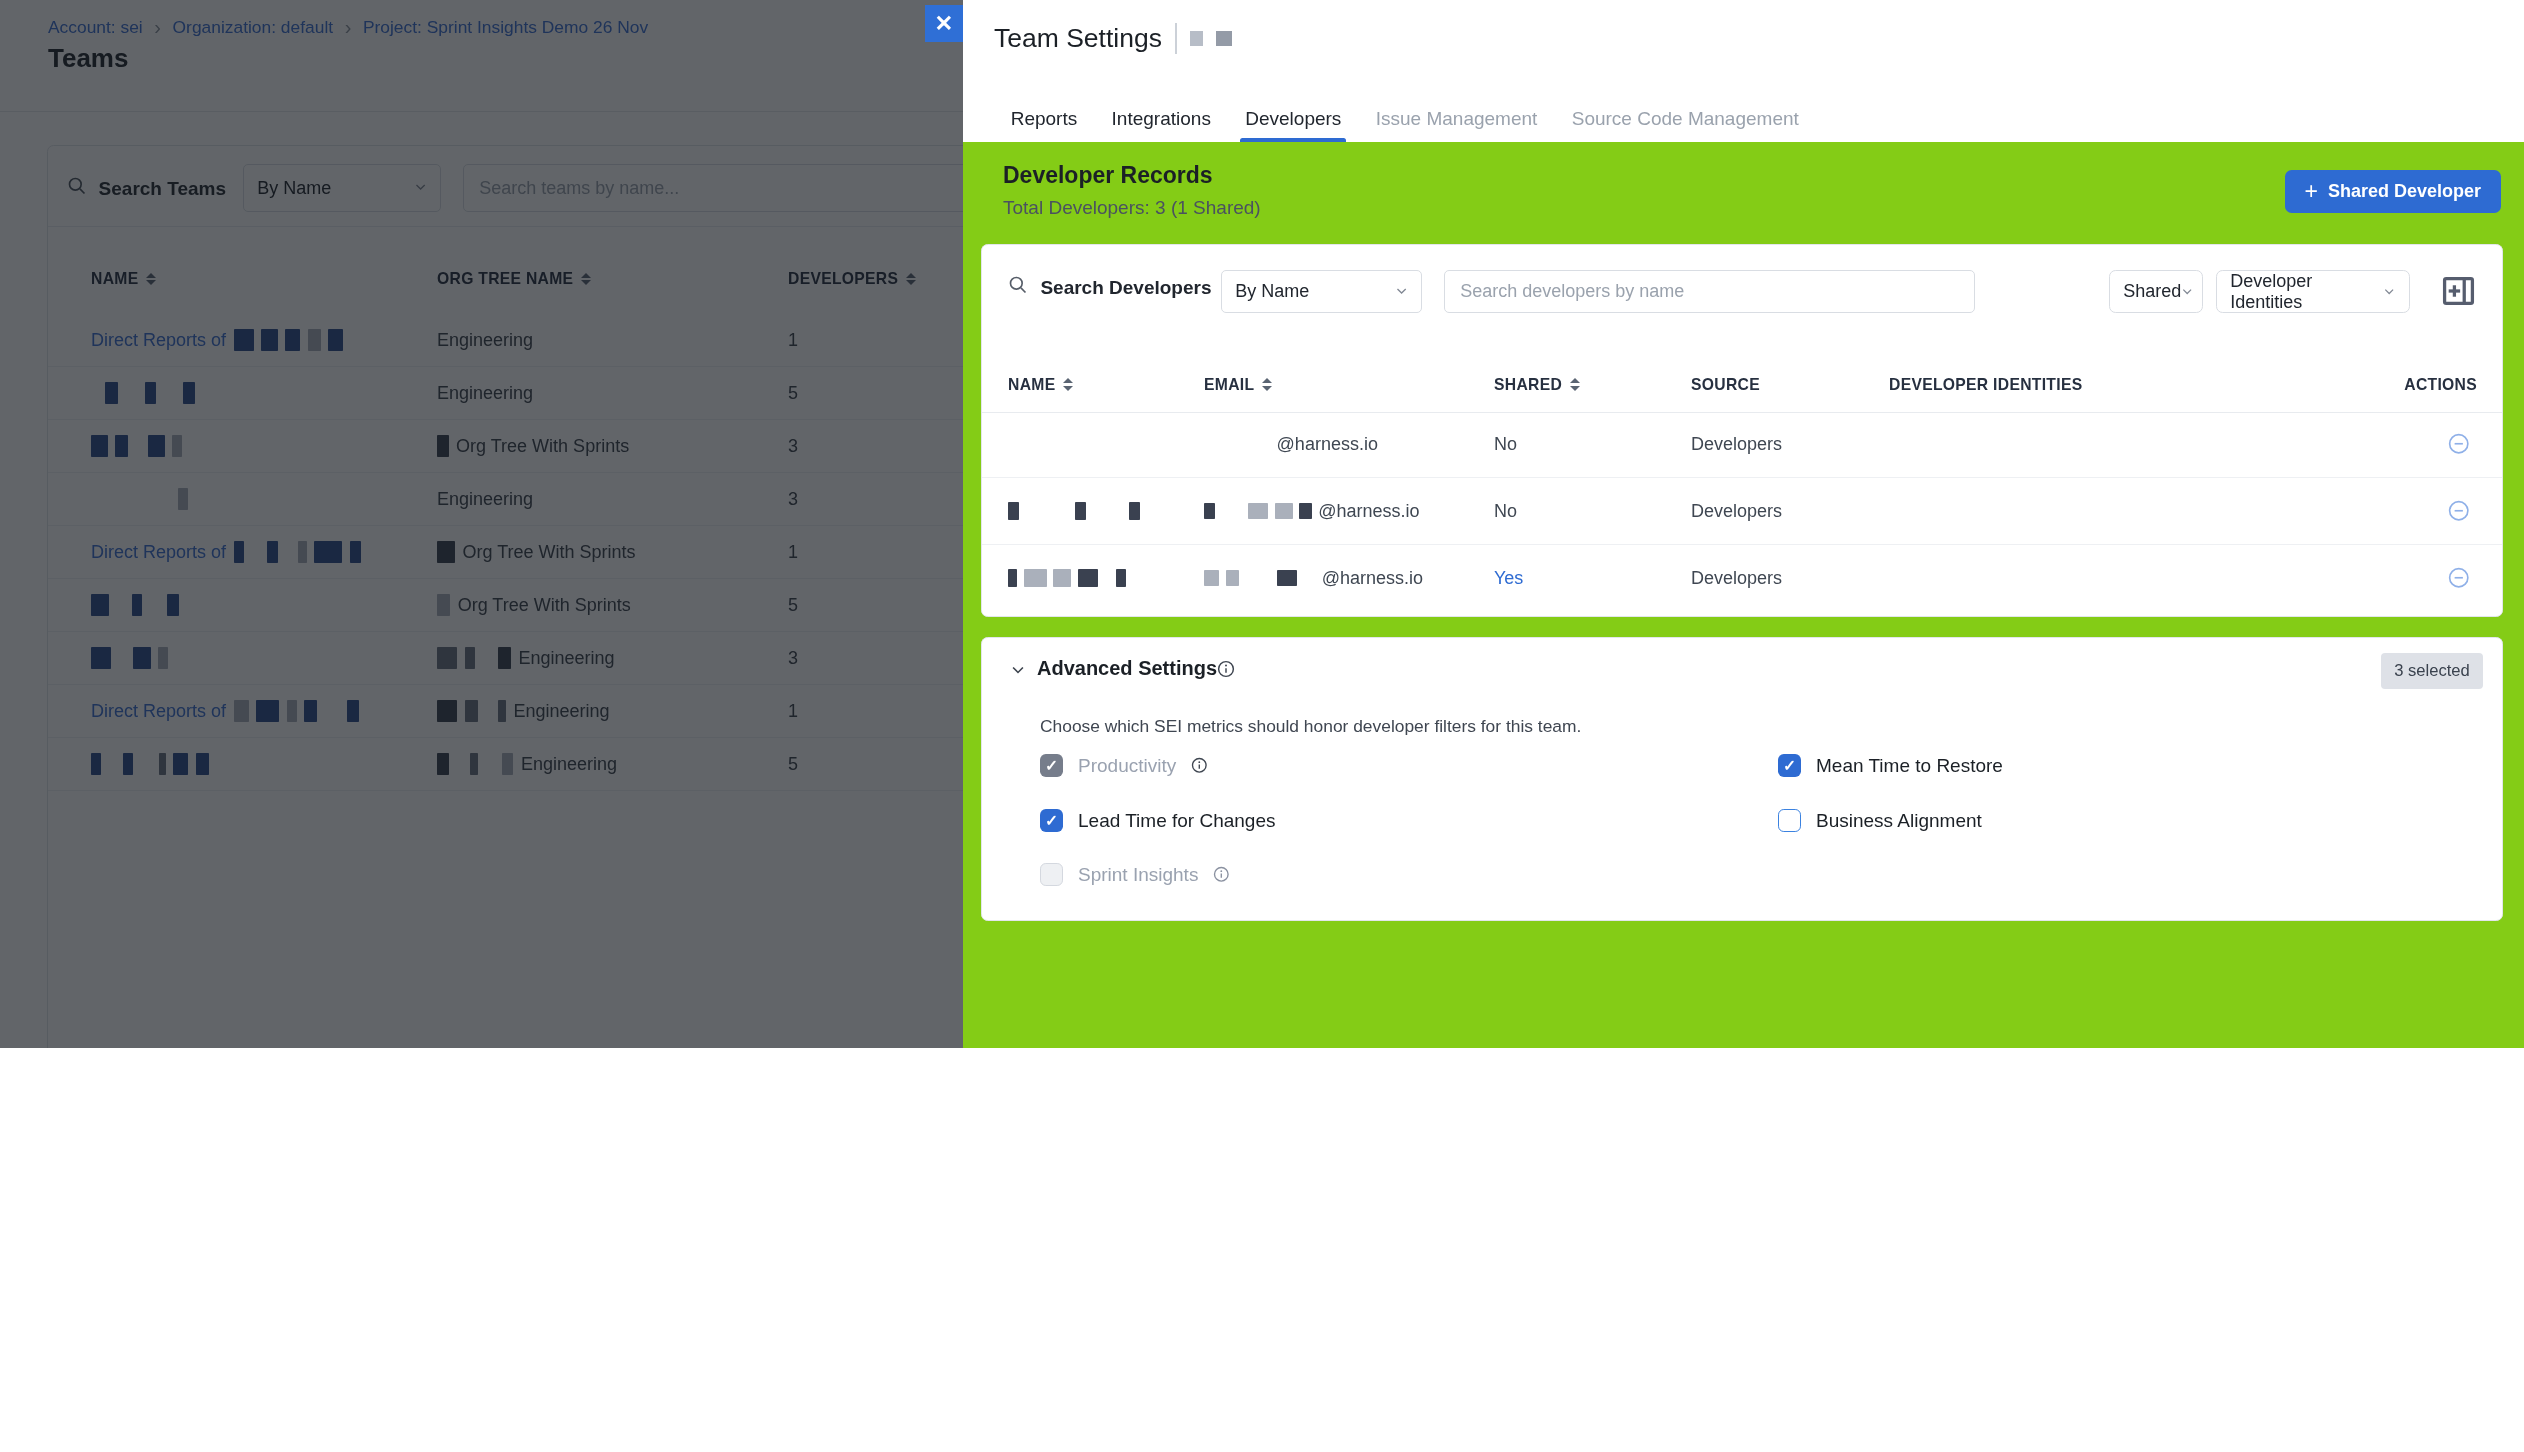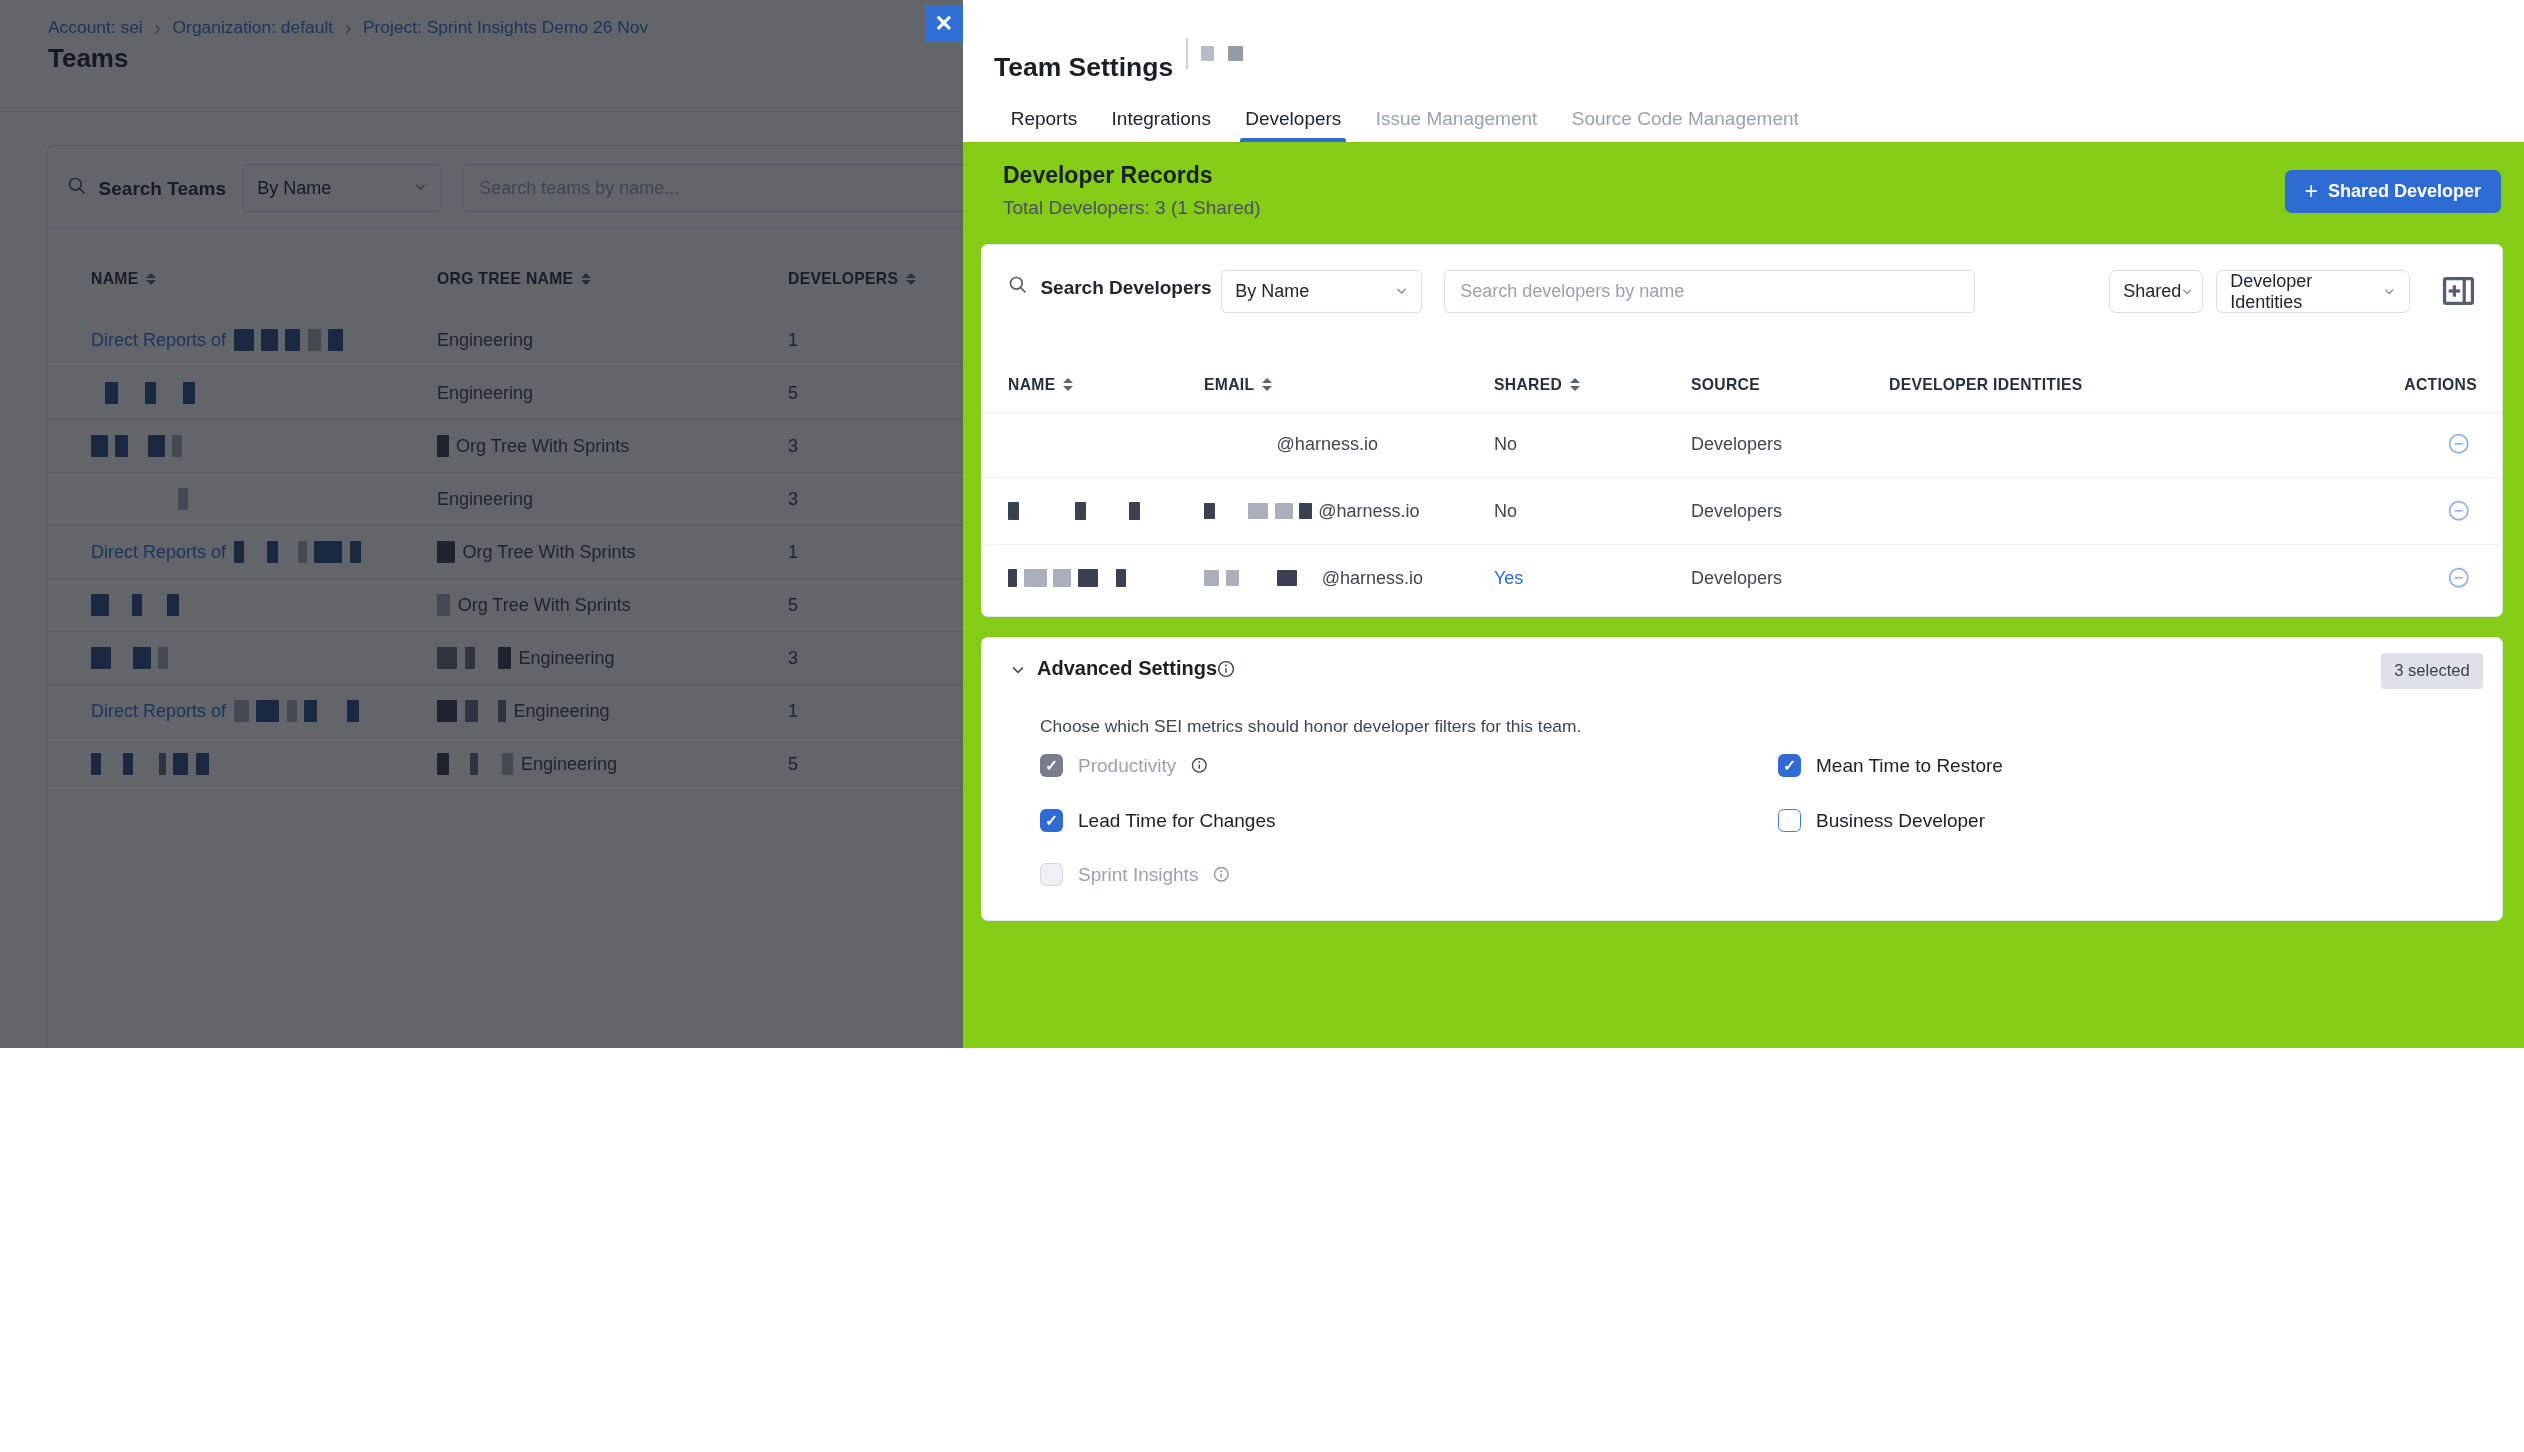--- a/index.html
+++ b/index.html
@@ -35,21 +35,21 @@
   .sort{display:inline-flex;flex-direction:column;gap:2.5px;}
   .sort i{display:block;width:0;height:0;border-left:5px solid transparent;border-right:5px solid transparent;}
   .sort .up{border-bottom:5.8px solid #5a6472;}
   .sort .dn{border-top:5.8px solid #5a6472;}
   
   .overlay{position:absolute;inset:0;background:rgba(16,21,27,.66);z-index:5;}
   .modal{position:absolute;left:963px;top:0;width:1562px;height:1452px;background:#fff;z-index:10;}
   .close-btn{position:absolute;left:-38px;top:5px;width:38px;height:37px;background:#2f6fd6;color:#fff;
              display:flex;align-items:center;justify-content:center;font-size:22.4px;font-weight:bold;cursor:pointer;}
   .m-title-row{position:absolute;left:31px;top:23px;display:flex;align-items:center;gap:13.2px;}
-  .m-title{font-size:26.5px;font-weight:bold;color:#1b2026;margin-top:29px;}
+  .m-title{font-size:26.5px;font-weight:normal;color:#1b2026;}
   .m-title-div{width:1.7px;height:31px;background:#ccd1d8;}
   .m-sq{height:15px;}
   .m-tabbar{position:absolute;left:0;top:95px;width:100%;height:47px;border-bottom:0.8px solid #e5e8ec;background:#fff;}
   .m-tabs{position:absolute;left:46px;top:0;height:47px;display:flex;gap:31px;}
   .m-tab{position:relative;display:flex;align-items:center;font-size:19px;color:#21262e;cursor:pointer;padding:0 1.7px;}
   .m-tab.disabled{color:#9aa2ad;cursor:default;}
   .m-tab .underline{position:absolute;left:-3.3px;right:-3.3px;bottom:0;height:4.1px;background:#2e6bd2;border-radius:2.5px 2.5px 0 0;}
   .m-content{position:absolute;left:0;top:142px;width:100%;height:1234px;background:#84cc16;}
   .sec-title{position:absolute;left:40px;top:20px;font-size:23px;font-weight:bold;color:#1b2026;}
   .sec-total{position:absolute;left:40px;top:55px;font-size:19px;color:#4a5260;text-align:center;}
@@ -514,21 +514,21 @@
             <div class="metric" style="left: 796px; top: 116px;">
               <span class="cb on">✓</span>
               <span class="lbl">Mean Time to Restore</span>
             </div>
             <div class="metric" style="left: 58px; top: 171px;">
               <span class="cb on">✓</span>
               <span class="lbl">Lead Time for Changes</span>
             </div>
             <div class="metric" style="left: 796px; top: 171px;">
               <span class="cb off"></span>
-              <span class="lbl">Business Developer</span>
+              <span class="lbl">Business Alignment</span>
             </div>
             <div class="metric muted" style="left: 58px; top: 225px;">
               <span class="cb off mut"></span>
               <span class="lbl">Sprint Insights</span>
               <span><svg width="16.6" height="16.6" viewBox="0 0 22 22" fill="none" style="vertical-align:middle">
                   <circle cx="11" cy="11" r="9" stroke="#8a91a0" stroke-width="1.8"></circle>
                   <line x1="11" y1="10" x2="11" y2="15.5" stroke="#8a91a0" stroke-width="1.8"></line>
                   <circle cx="11" cy="6.8" r="1.2" fill="#8a91a0"></circle>
                 </svg></span>
             </div>

